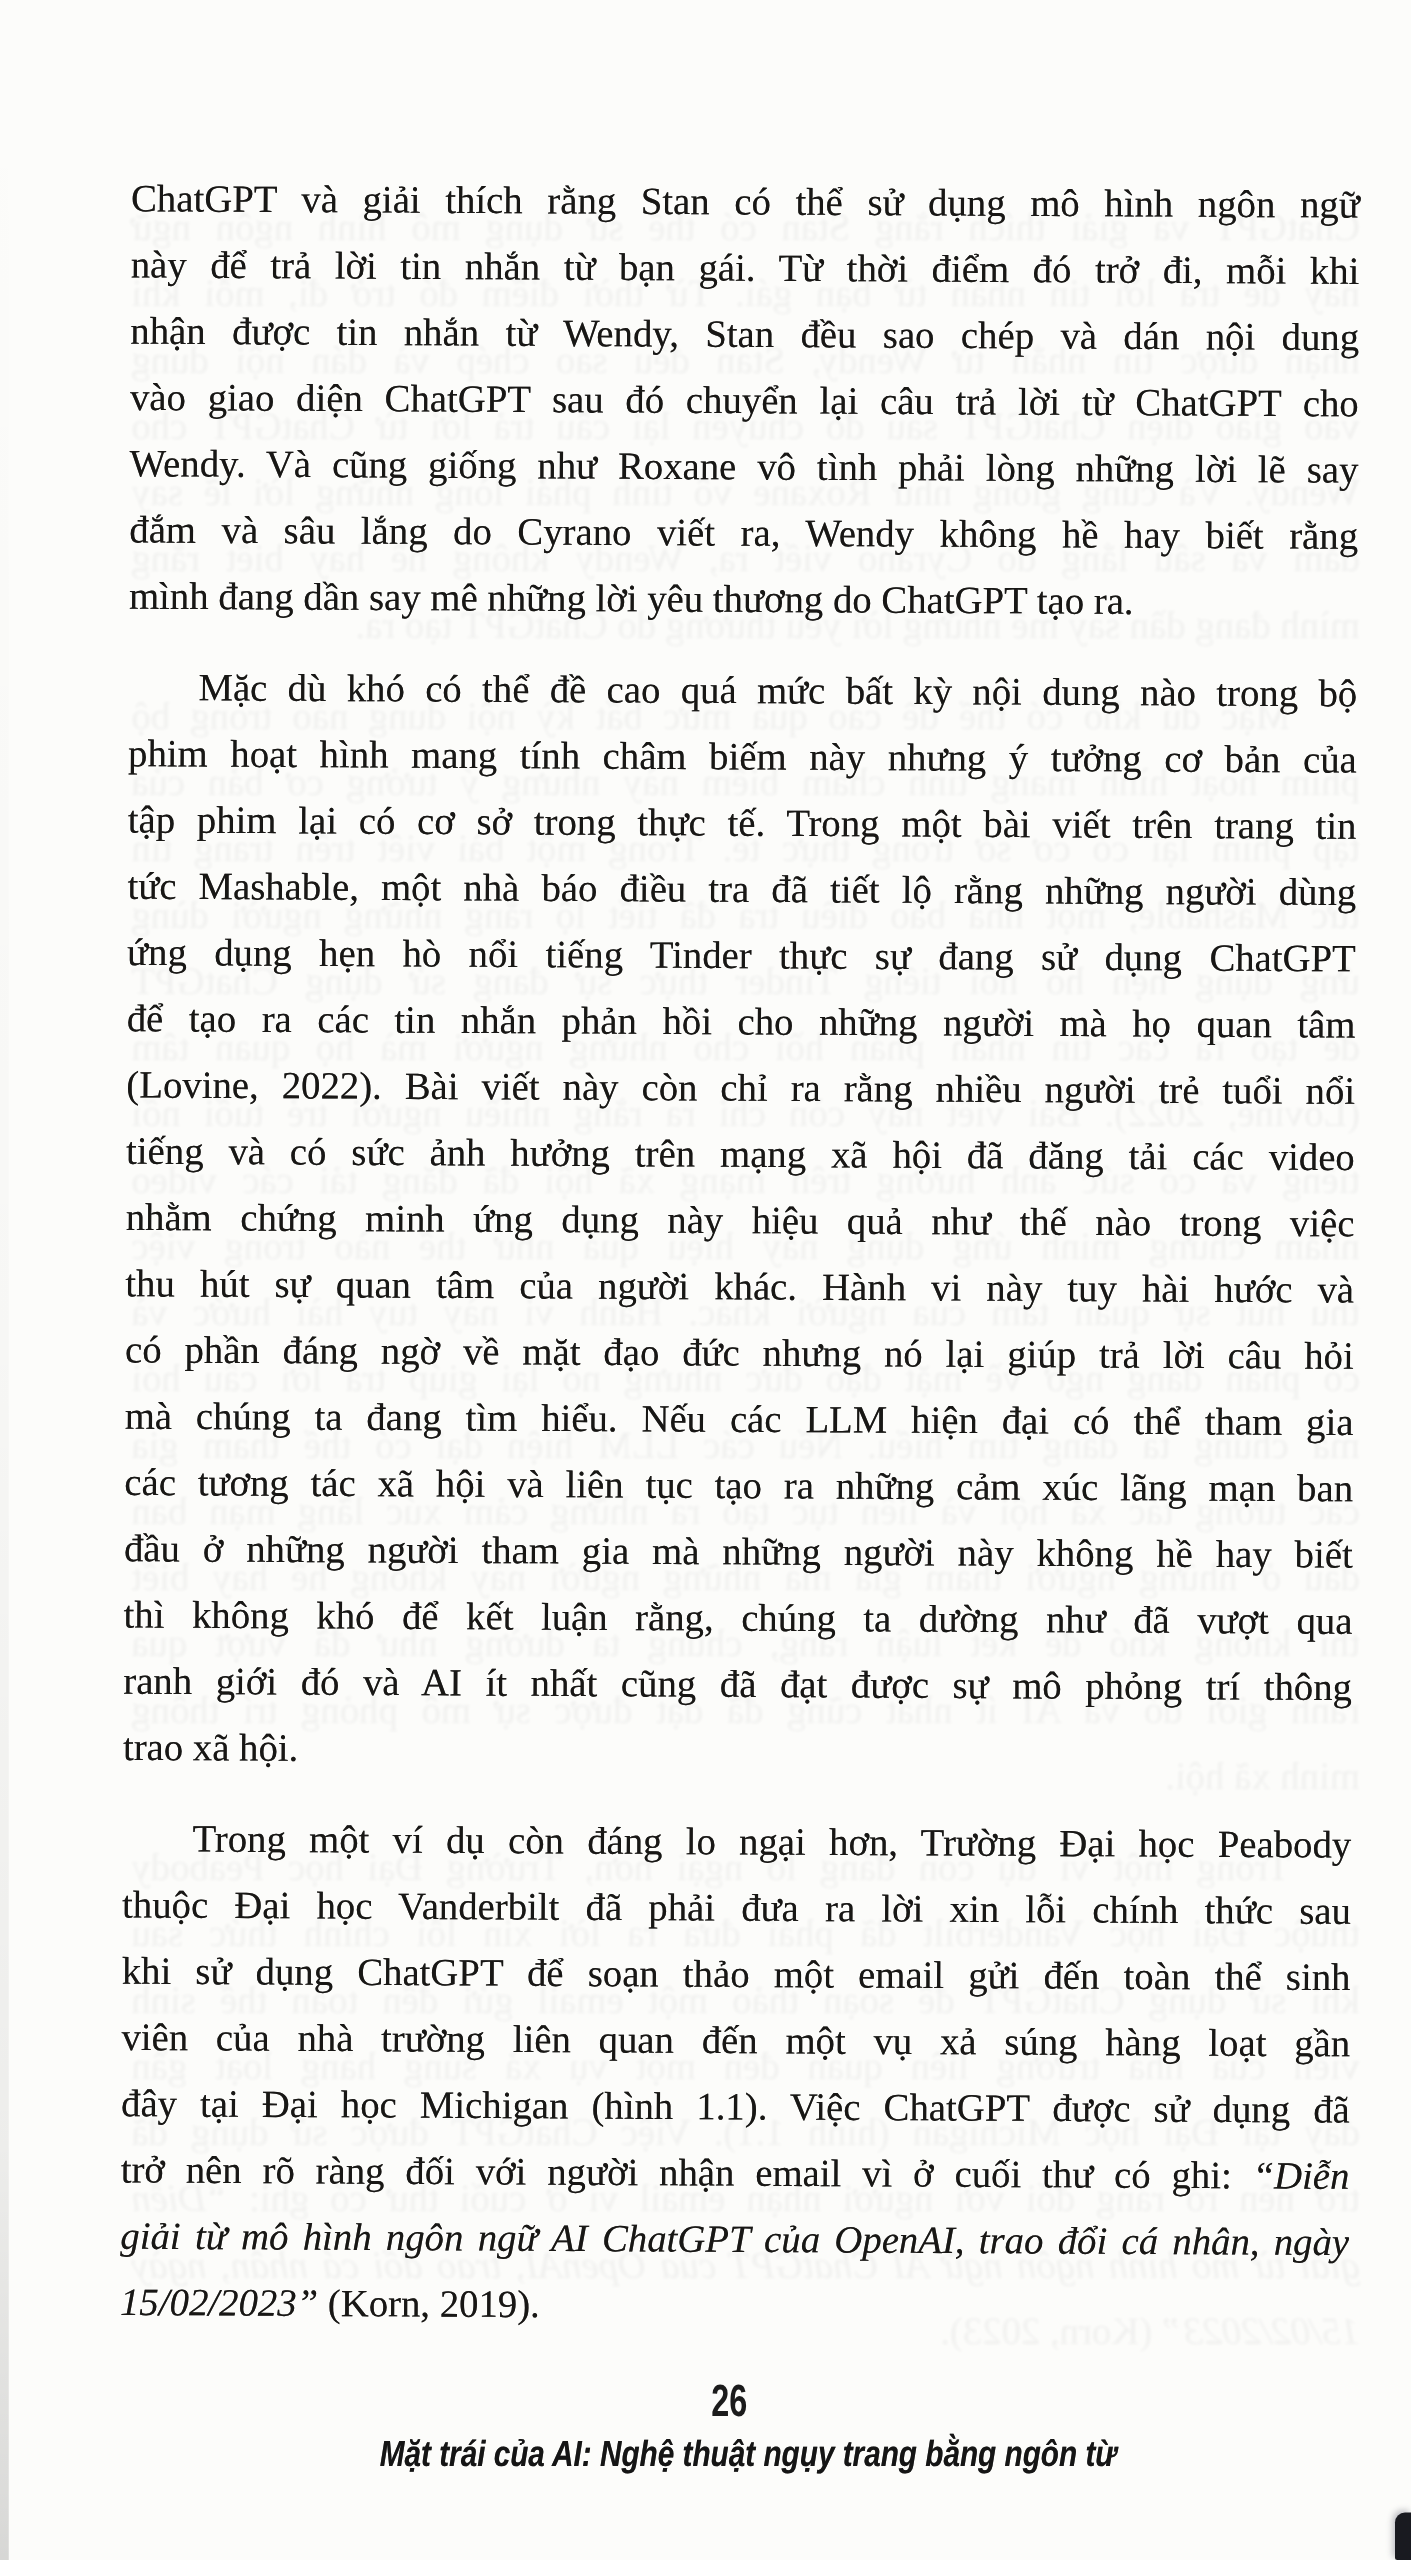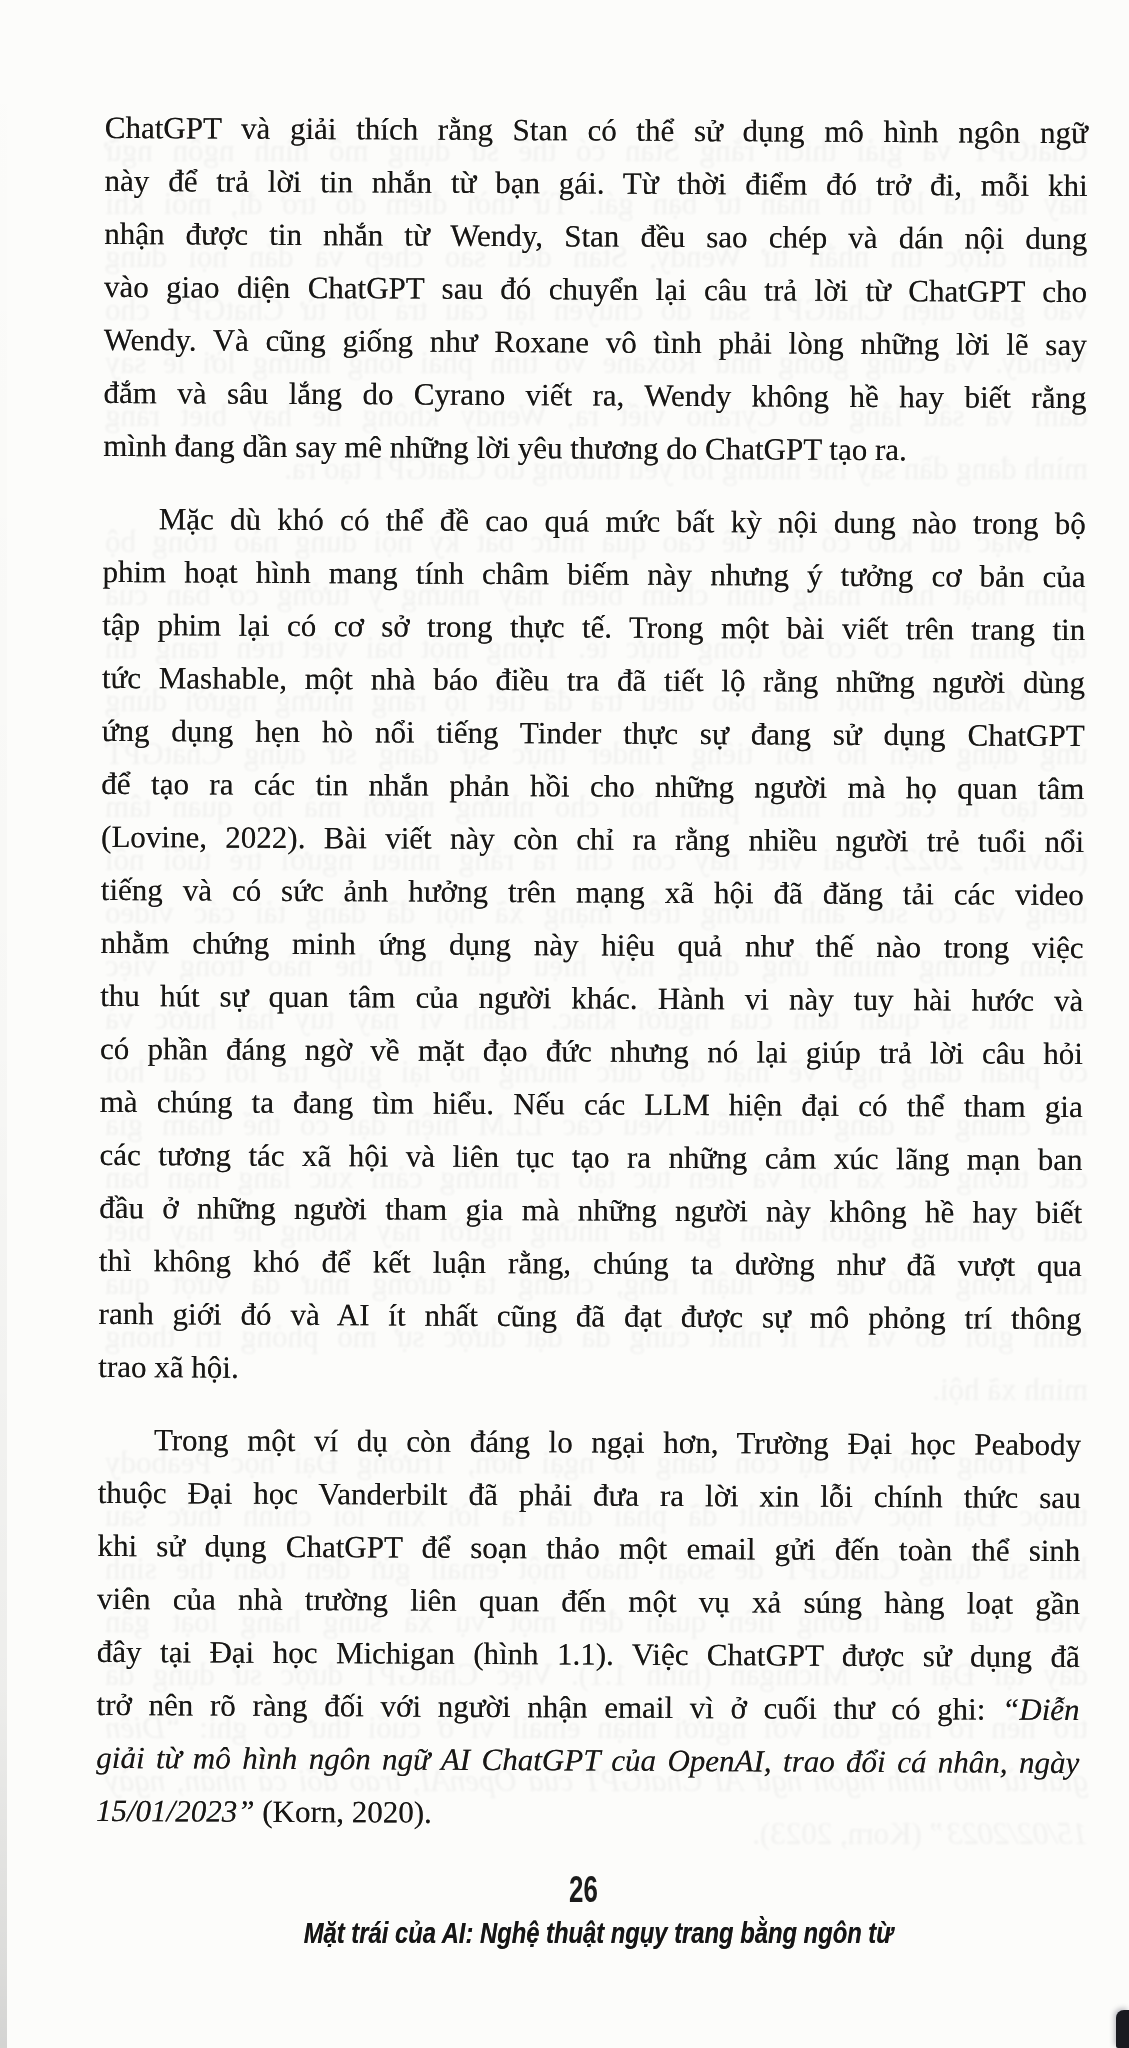--- a/index.html
+++ b/index.html
@@ -1,21 +1,21 @@
 <!DOCTYPE html>
 <html><head>
 <meta charset="utf-8">
 <style>
   html,body{margin:0;padding:0;}
   body{
     width:1129px;height:2048px;position:relative;overflow:hidden;
     background:var(--paper,#fcfcfa);
     font-family:"Liberation Serif",serif;
   }
-  .page{position:absolute;inset:0;}
+  .page{position:absolute;inset:0;margin-top:31px;}
   
   .bleed-ghost{
     position:absolute;left:105px;top:124px;width:983px;
     font-size:31px;line-height:53px;color:#20242c;
     opacity:0.05;filter:blur(1.1px);
     transform:scaleX(-1);
     pointer-events:none;
   }
   .textblock{
     position:absolute;left:105px;top:101px;width:983px;
@@ -127,20 +127,20 @@
         <div class="line last"><span>trao xã hội.</span></div>
       </div>
       <div class="para">
         <div class="line indent"><span>Trong một ví dụ còn đáng lo ngại hơn, Trường Đại học Peabody</span></div>
         <div class="line"><span>thuộc Đại học Vanderbilt đã phải đưa ra lời xin lỗi chính thức sau</span></div>
         <div class="line"><span>khi sử dụng ChatGPT để soạn thảo một email gửi đến toàn thể sinh</span></div>
         <div class="line"><span>viên của nhà trường liên quan đến một vụ xả súng hàng loạt gần</span></div>
         <div class="line"><span>đây tại Đại học Michigan (hình 1.1). Việc ChatGPT được sử dụng đã</span></div>
         <div class="line"><span>trở nên rõ ràng đối với người nhận email vì ở cuối thư có ghi: </span><span class="it">“Diễn</span></div>
         <div class="line"><span class="it">giải từ mô hình ngôn ngữ AI ChatGPT của OpenAI, trao đổi cá nhân, ngày</span></div>
-        <div class="line last"><span class="it">15/01/2023”</span><span> (Korn, 2020).</span></div>
+        <div class="line last"><span class="it">15/02/2023”</span><span> (Korn, 2019).</span></div>
       </div>
     </div>
   <div class="pagenum">26</div>
   <div class="footer">Mặt trái của AI: Nghệ thuật ngụy trang bằng ngôn từ</div>
   <div class="edge-left"></div>
   <div class="corner-mark"></div>
 </div>
 
 </body></html>

